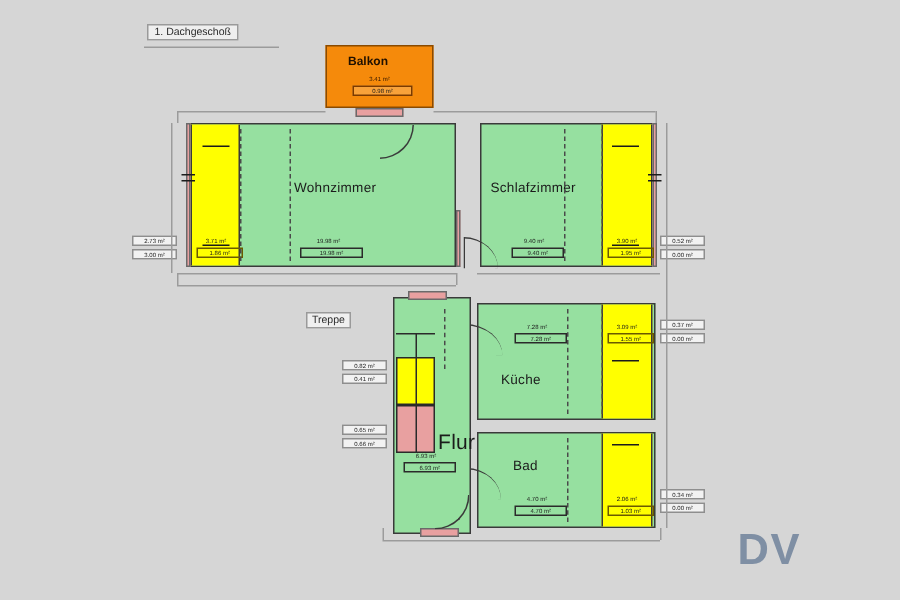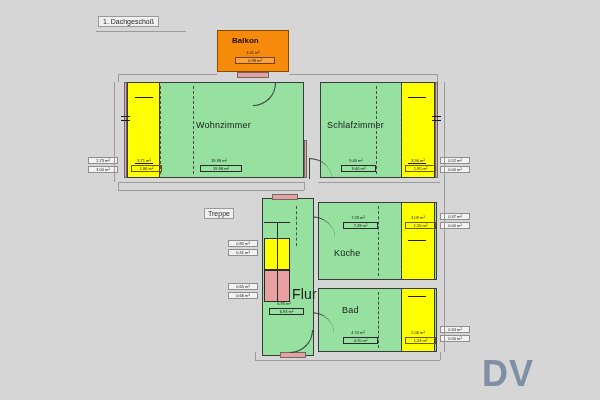--- a/index.html
+++ b/index.html
@@ -41,21 +41,21 @@
   .win{position:absolute;background:#1b1b1b;}
   .door{position:absolute;border:1px solid #3a3a3a;border-radius:0 0 0 100%;
     border-top:none;border-right:none;background:transparent;}
   .doorflip{border-radius:0 0 100% 0;border-left:none;border-right:1px solid #3a3a3a;}
   .doorup{border-radius:0 100% 0 0;border-bottom:none;border-top:1px solid #3a3a3a;}
 
   .stair{position:absolute;box-sizing:border-box;border:1px solid #2a2a2a;}
   .stair-y{background:#ffff00;}
   .stair-r{background:#e8a0a0;}
 
-  .logo{position:absolute;right:8px;bottom:5px;font-size:36px;font-weight:bold;
+  .logo{position:absolute;right:8px;bottom:16px;font-size:29px;font-weight:bold;
     color:#7f8fa4;letter-spacing:1px;font-family:"Liberation Sans", sans-serif;}
 </style>
 </head>
 <body>
 
 <div id="plan">
 
   <div class="titlebox" style="left:98px;top:16px;">1. Dachgeschoß</div>
   <div class="dim" style="left:96px;top:31px;width:90px;"></div>
 

